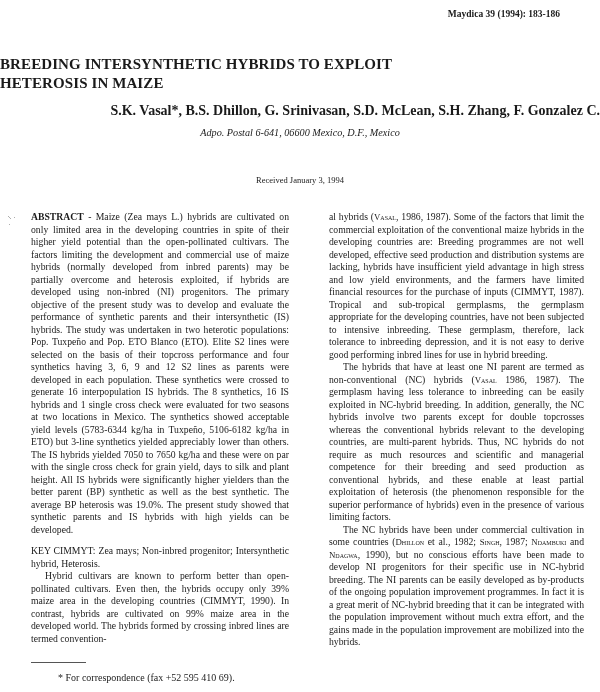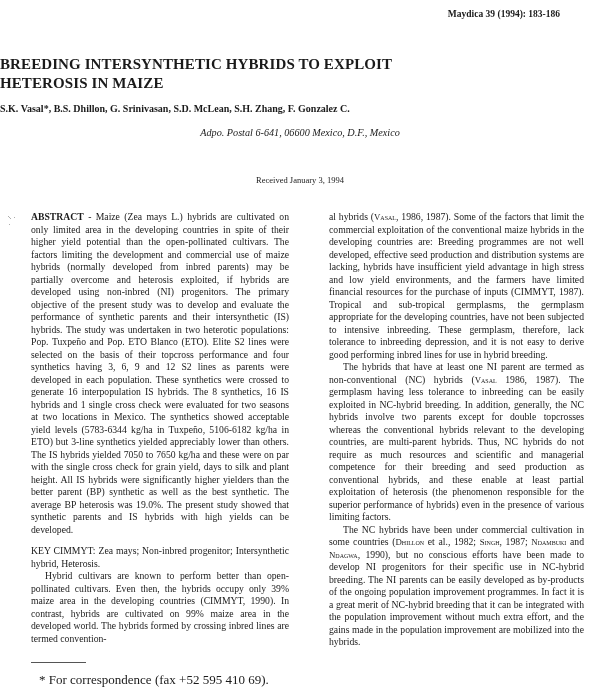--- a/index.html
+++ b/index.html
@@ -1,33 +1,33 @@
 <!DOCTYPE html>
 <html><head>
 <meta charset="utf-8">
 <style>
   html, body { margin:0; padding:0; background:#ffffff; }
   body { width:600px; height:692px; overflow:hidden; position:relative; font-family:"Liberation Serif","DejaVu Serif",serif; color:#1a1a1a; }
   .journal { position:absolute; right:40px; top:9px; font-size:9.5px; font-weight:bold; }
   .title { position:absolute; left:0; width:600px; top:55px; font-weight:bold; font-size:15px; line-height:19px; letter-spacing:0.1px; }
-  .authors { position:absolute; left:0; width:600px; top:103px; text-align:left; font-weight:bold; font-size:10px;font-family:Liberation Serif, serif; }
+  .authors { position:absolute; left:0; width:600px; top:103px; text-align:right; font-weight:bold; font-size:14px;font-family:Liberation Serif, serif; }
   .affil { position:absolute; left:0; width:600px; top:126px; text-align:center; font-style:italic; font-size:10.2px; line-height:13px; }
   .received { position:absolute; left:0; width:600px; top:175px; text-align:center; font-size:8.5px; }
   .col { position:absolute; font-size:9.7px; line-height:12.5px; text-align:justify; }
   .col-left { left:31px; width:258px; top:211px; }
   .col-right { left:329px; width:255px; top:211px; }
   .col p { margin:0; }
   .col .indent { text-indent:14px; }
   .kw { margin-top:9px !important; }
   .section-head { text-align:center; font-weight:bold; font-size:10.2px; margin:32px 0 14px 0 !important; }
   .sc { font-variant:small-caps; font-size:8.8px; }
   .b { font-weight:bold; }
   .i { }
   .footnote-rule { position:absolute; left:31px; top:662px; width:55px; border-top:1px solid #555; }
-  .footnote { position:absolute; left:39px; top:672px; font-size:13px; }
+  .footnote { position:absolute; left:58px; top:672px; font-size:10px; }
   .margin-mark { position:absolute; left:6px; top:214px; width:12px; height:14px; }
 </style>
 </head>
 <body>
 
 <div class="journal">Maydica 39 (1994): 183-186</div>
 
 <div class="title">
   <div>BREEDING INTERSYNTHETIC HYBRIDS TO EXPLOIT</div>
   <div>HETEROSIS IN MAIZE</div>

